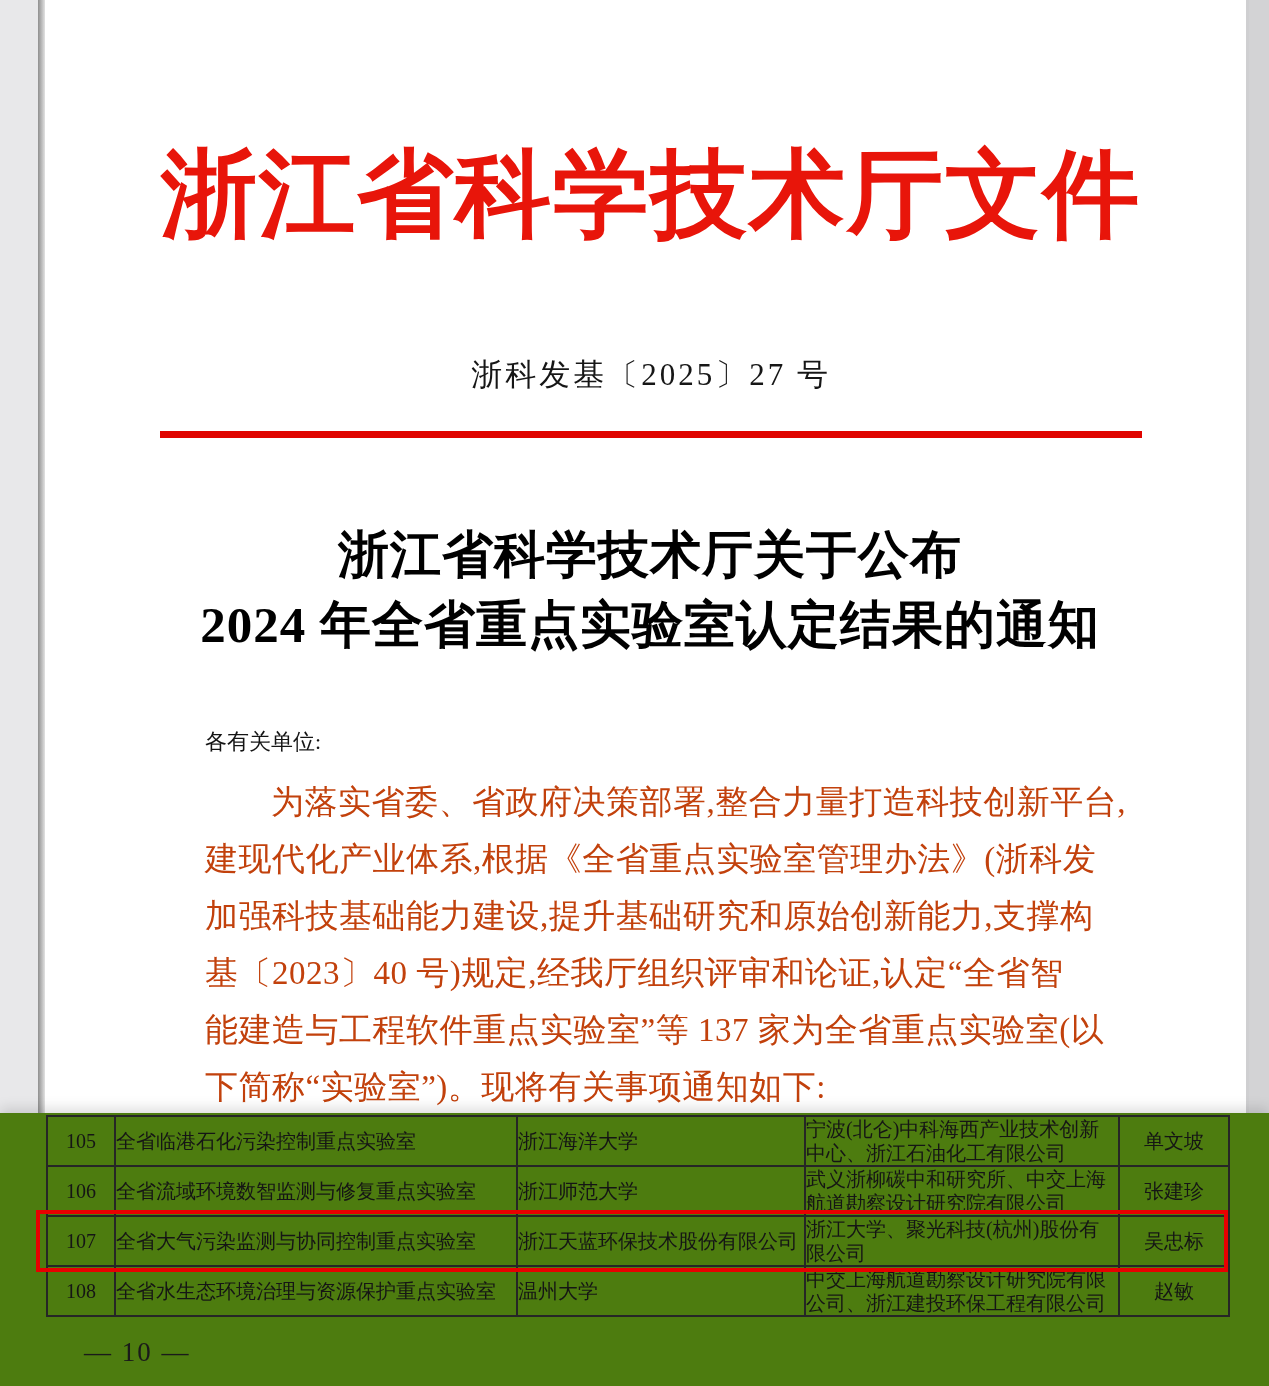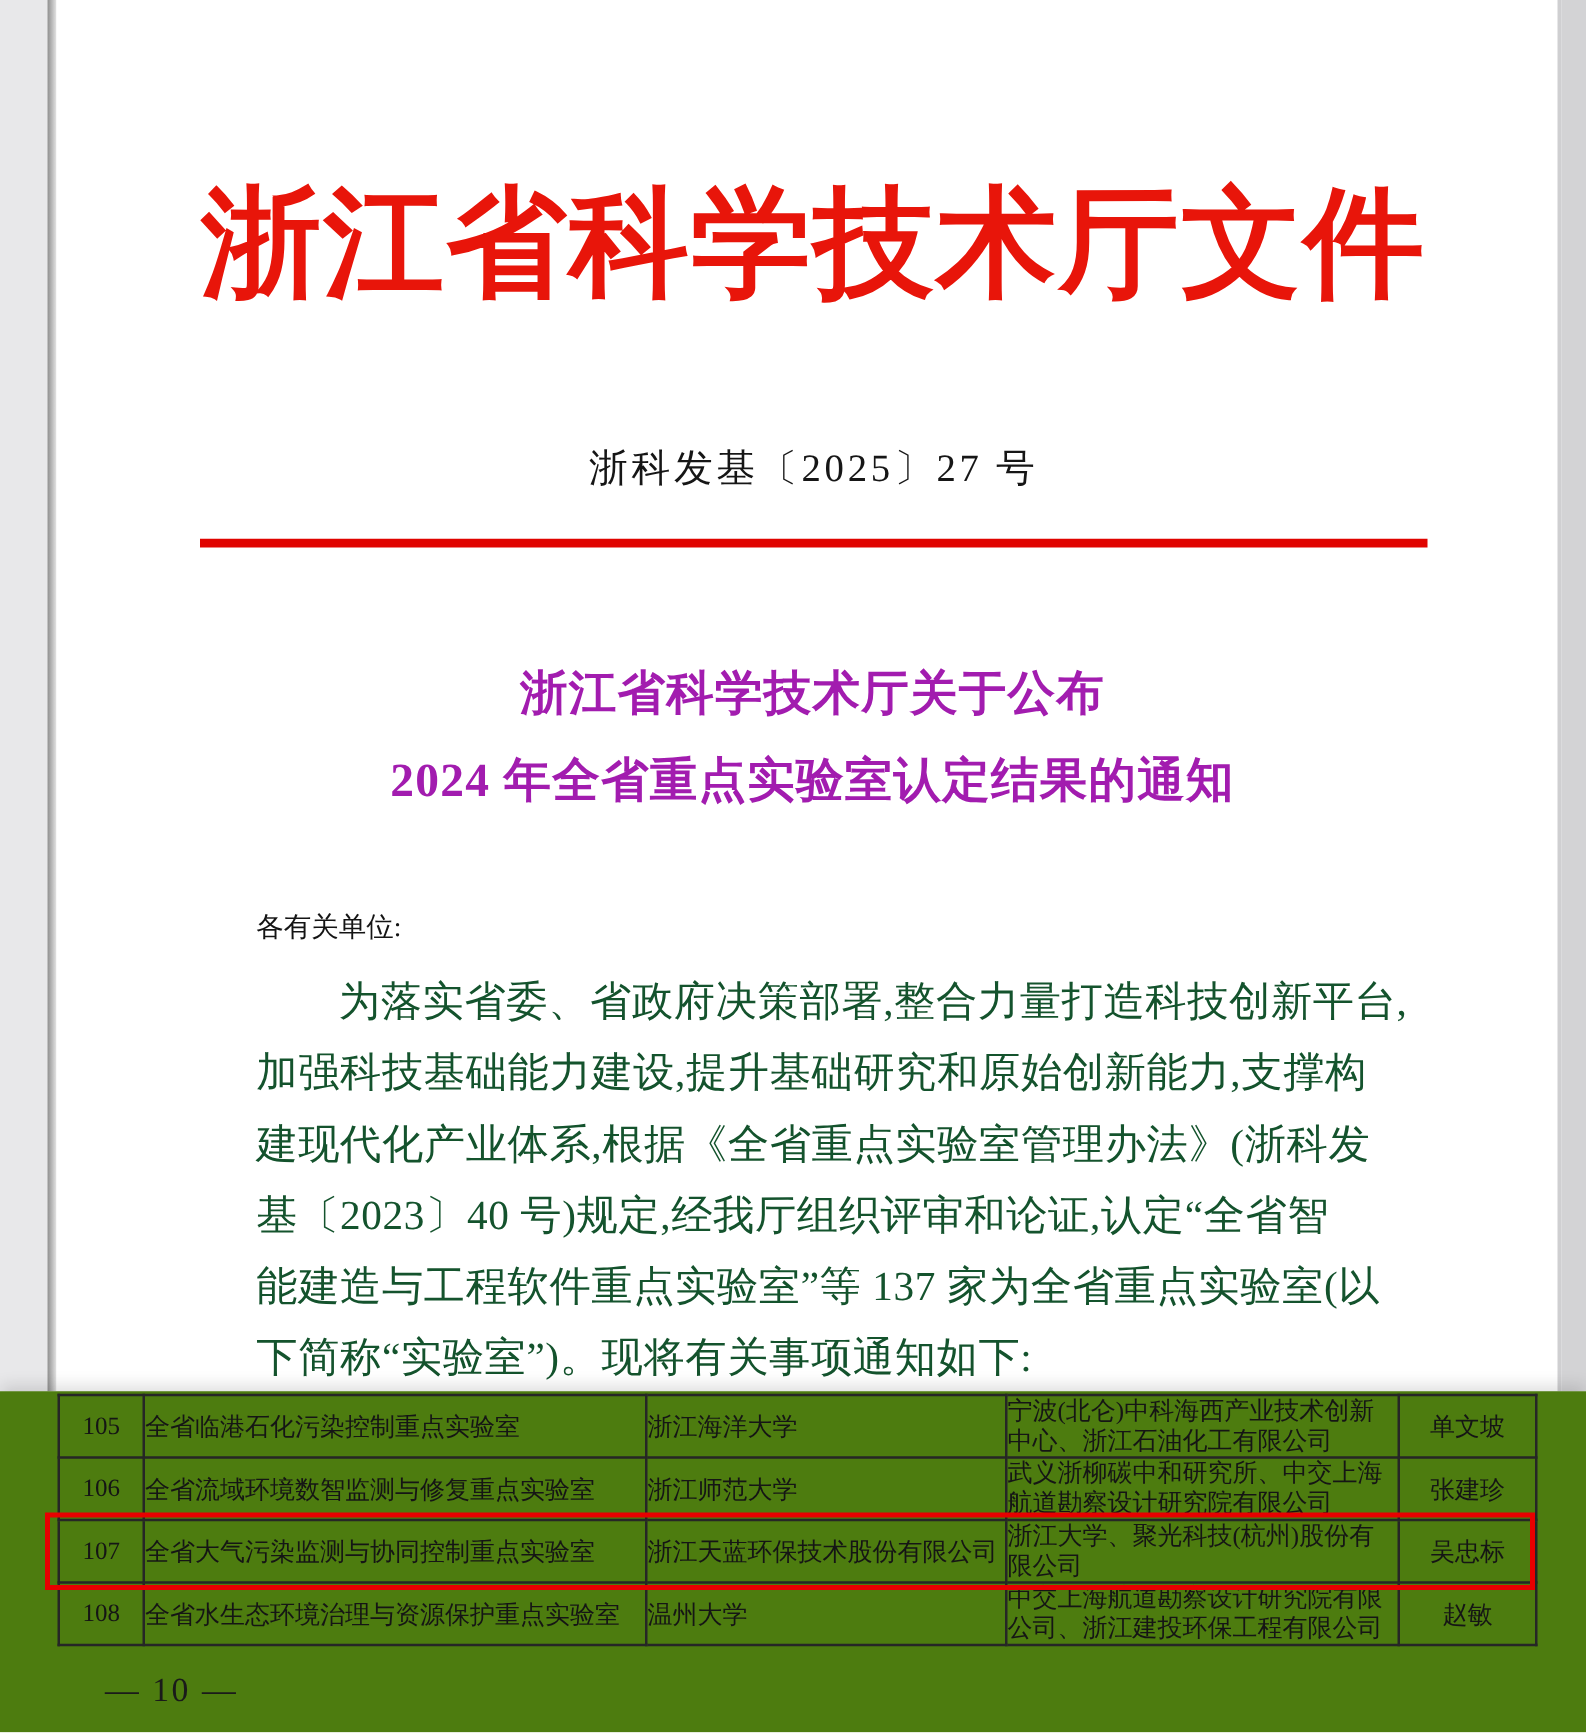--- a/index.html
+++ b/index.html
@@ -47,33 +47,33 @@
     font-size: 31px; line-height: 38px;
     letter-spacing: 3px;
     color: #161616;
   }
   .red-rule {
     position: absolute; left: 160px; top: 431px; width: 982px; height: 7px;
   }
   .doc-title {
     position: absolute; left: 130px; top: 520px; width: 1040px;
     text-align: center;
-    font-size: 38px; line-height: 70px; font-weight: bold;
-    color: #a21caf;
+    font-size: 51px; line-height: 70px; font-weight: bold;
+    color: #000000;
     letter-spacing: 1px;
   }
   .salutation {
     position: absolute; left: 205px; top: 722px;
     font-size: 22px; line-height: 40px;
     color: #141414;
   }
   .paragraph {
     position: absolute; left: 205px; top: 774px; width: 910px;
     font-size: 33px; line-height: 57px;
-    color: #14532d;
+    color: #c2410c;
     letter-spacing: 0.5px;
   }
   .paragraph .pline { white-space: nowrap; }
   .paragraph .pline.indent { text-indent: 66px; }
   
   .lower {
     position: absolute; left: 0; top: 1113px;
     width: 1269px; height: 273px;
     background: #4d7c0f;
     box-shadow: 0 -5px 12px rgba(0,0,0,0.13);
@@ -128,22 +128,22 @@
 
     <div class="doc-title">
       <div>浙江省科学技术厅关于公布</div>
       <div>2024 年全省重点实验室认定结果的通知</div>
     </div>
 
     <div class="salutation">各有关单位:</div>
 
     <div class="paragraph">
       <div class="pline indent">为落实省委、省政府决策部署,整合力量打造科技创新平台,</div>
+      <div class="pline">建现代化产业体系,根据《全省重点实验室管理办法》(浙科发</div>
       <div class="pline">加强科技基础能力建设,提升基础研究和原始创新能力,支撑构</div>
-      <div class="pline">建现代化产业体系,根据《全省重点实验室管理办法》(浙科发</div>
       <div class="pline">基〔2023〕40 号)规定,经我厅组织评审和论证,认定“全省智</div>
       <div class="pline">能建造与工程软件重点实验室”等 137 家为全省重点实验室(以</div>
       <div class="pline">下简称“实验室”)。现将有关事项通知如下:</div>
     </div>
   </div>
 
   <div class="lower">
     <table class="labs">
       <tbody>
         <tr>

